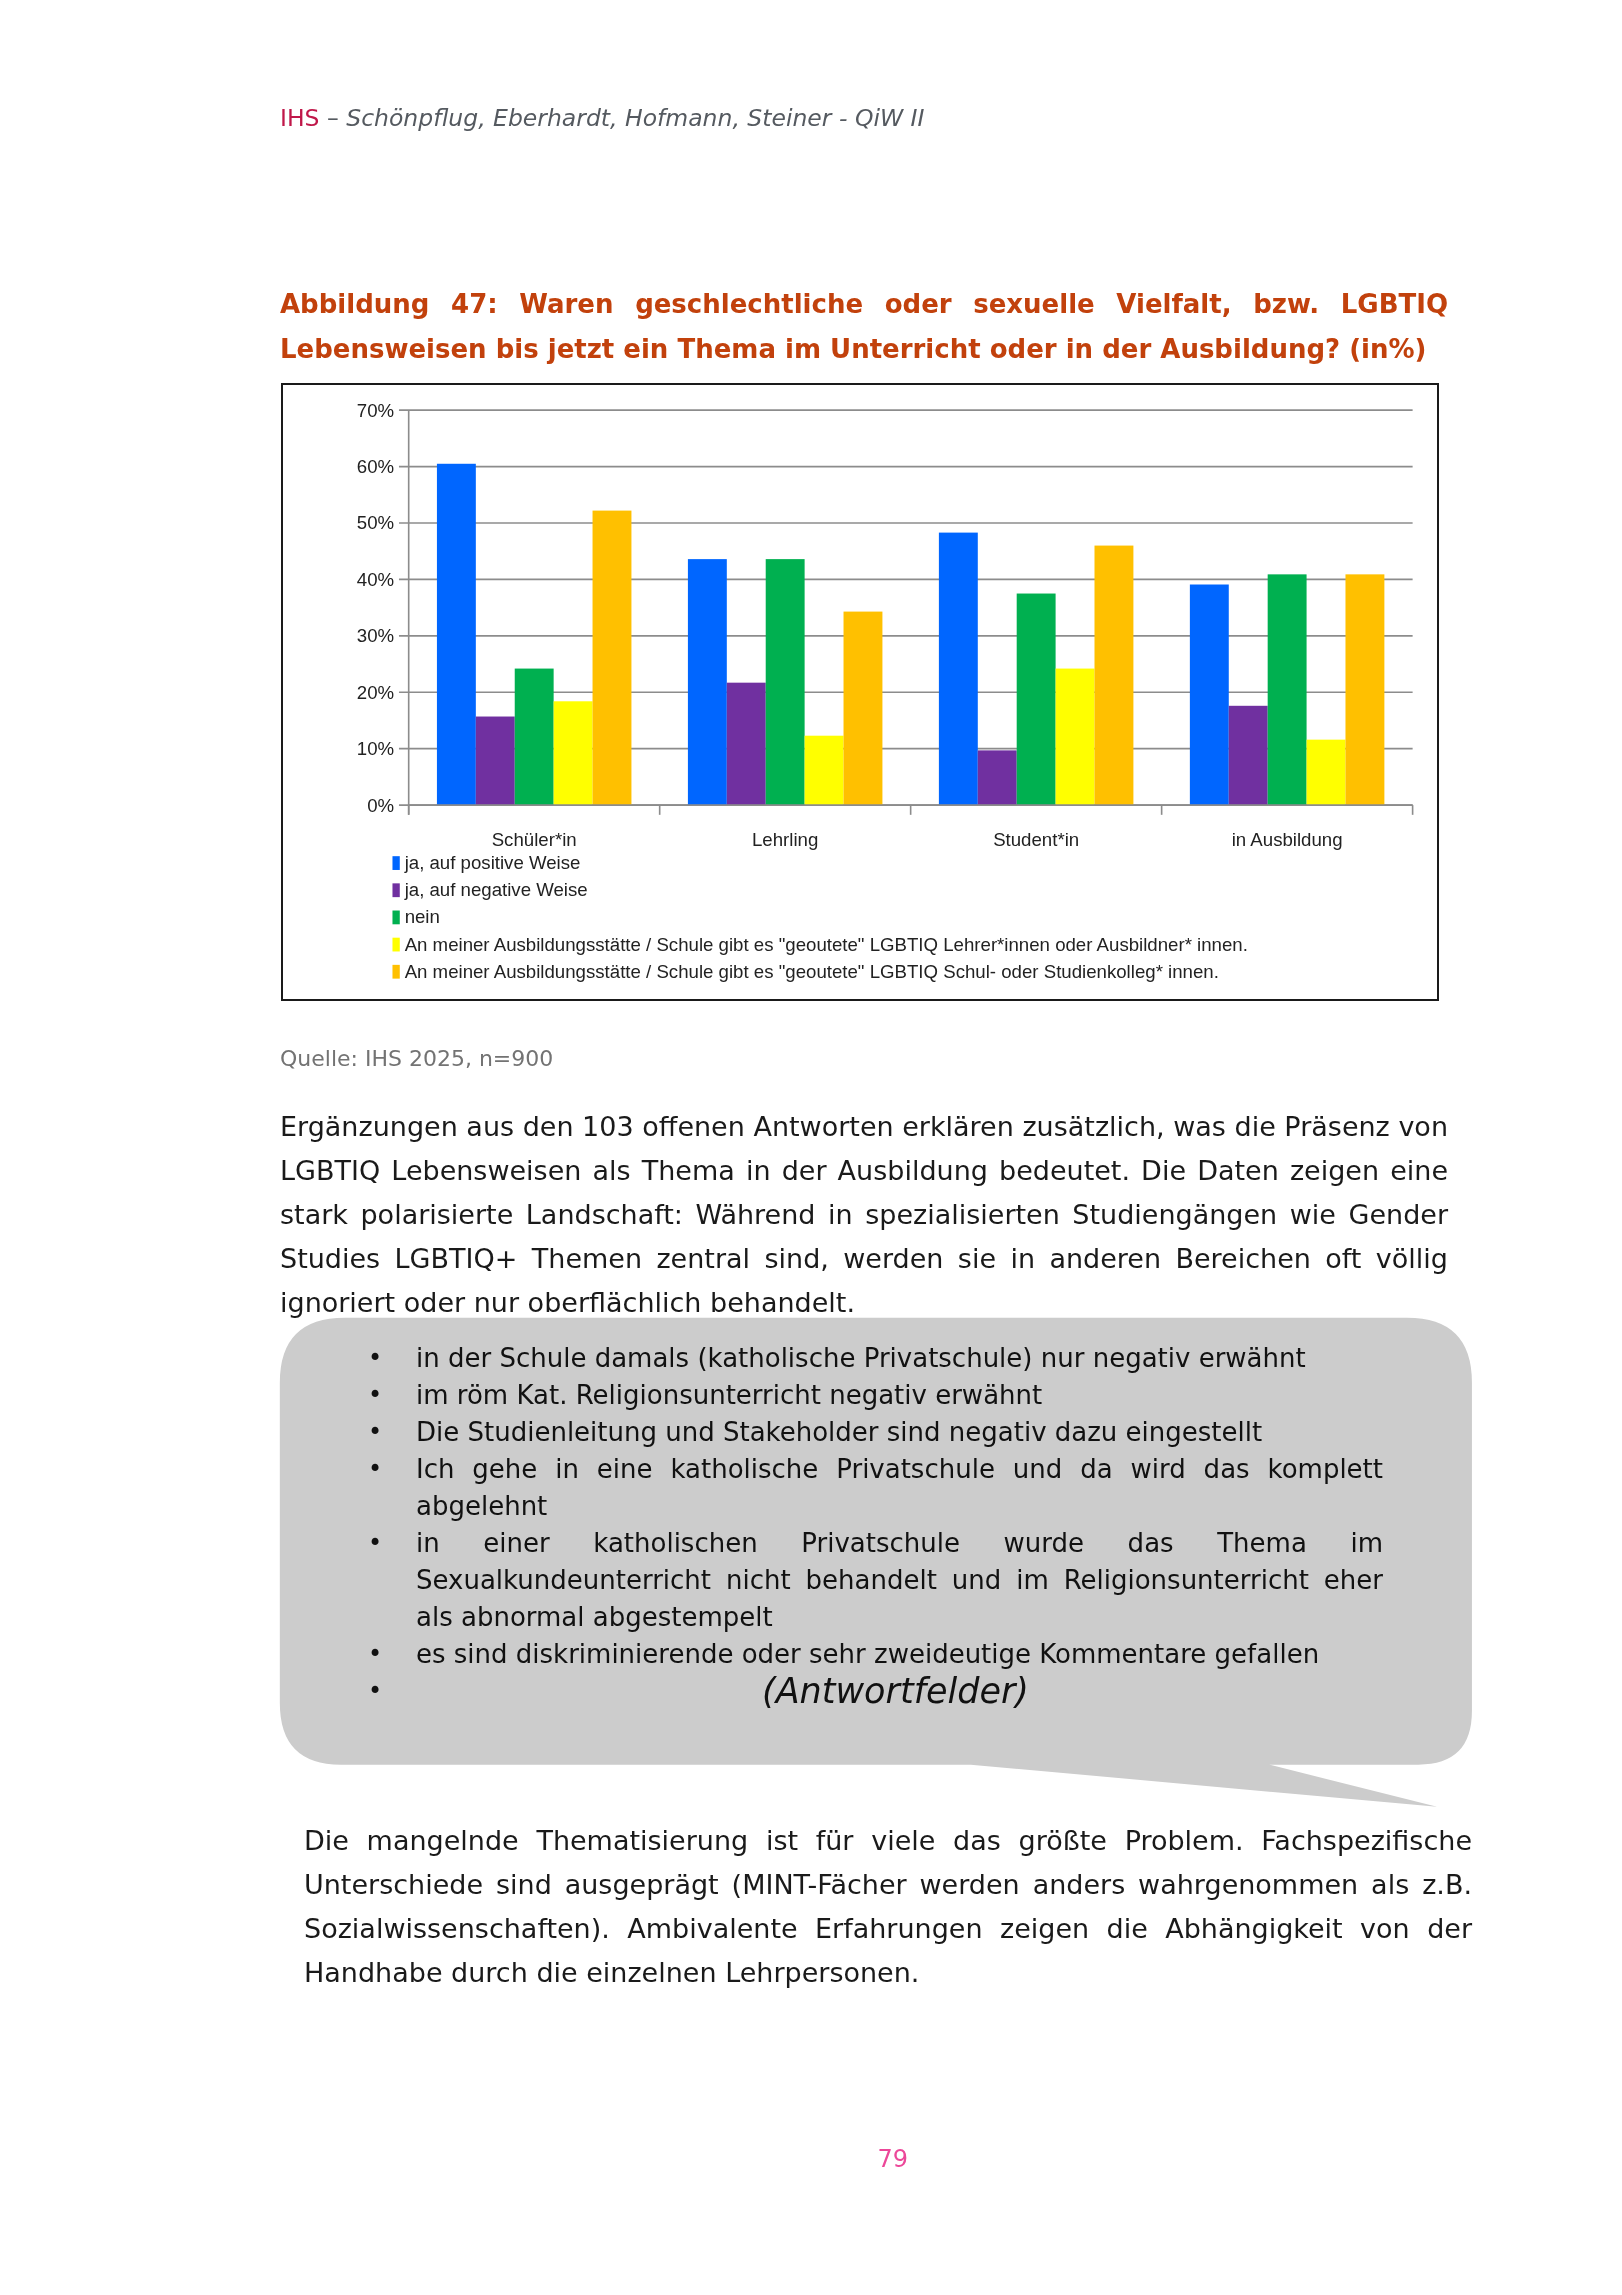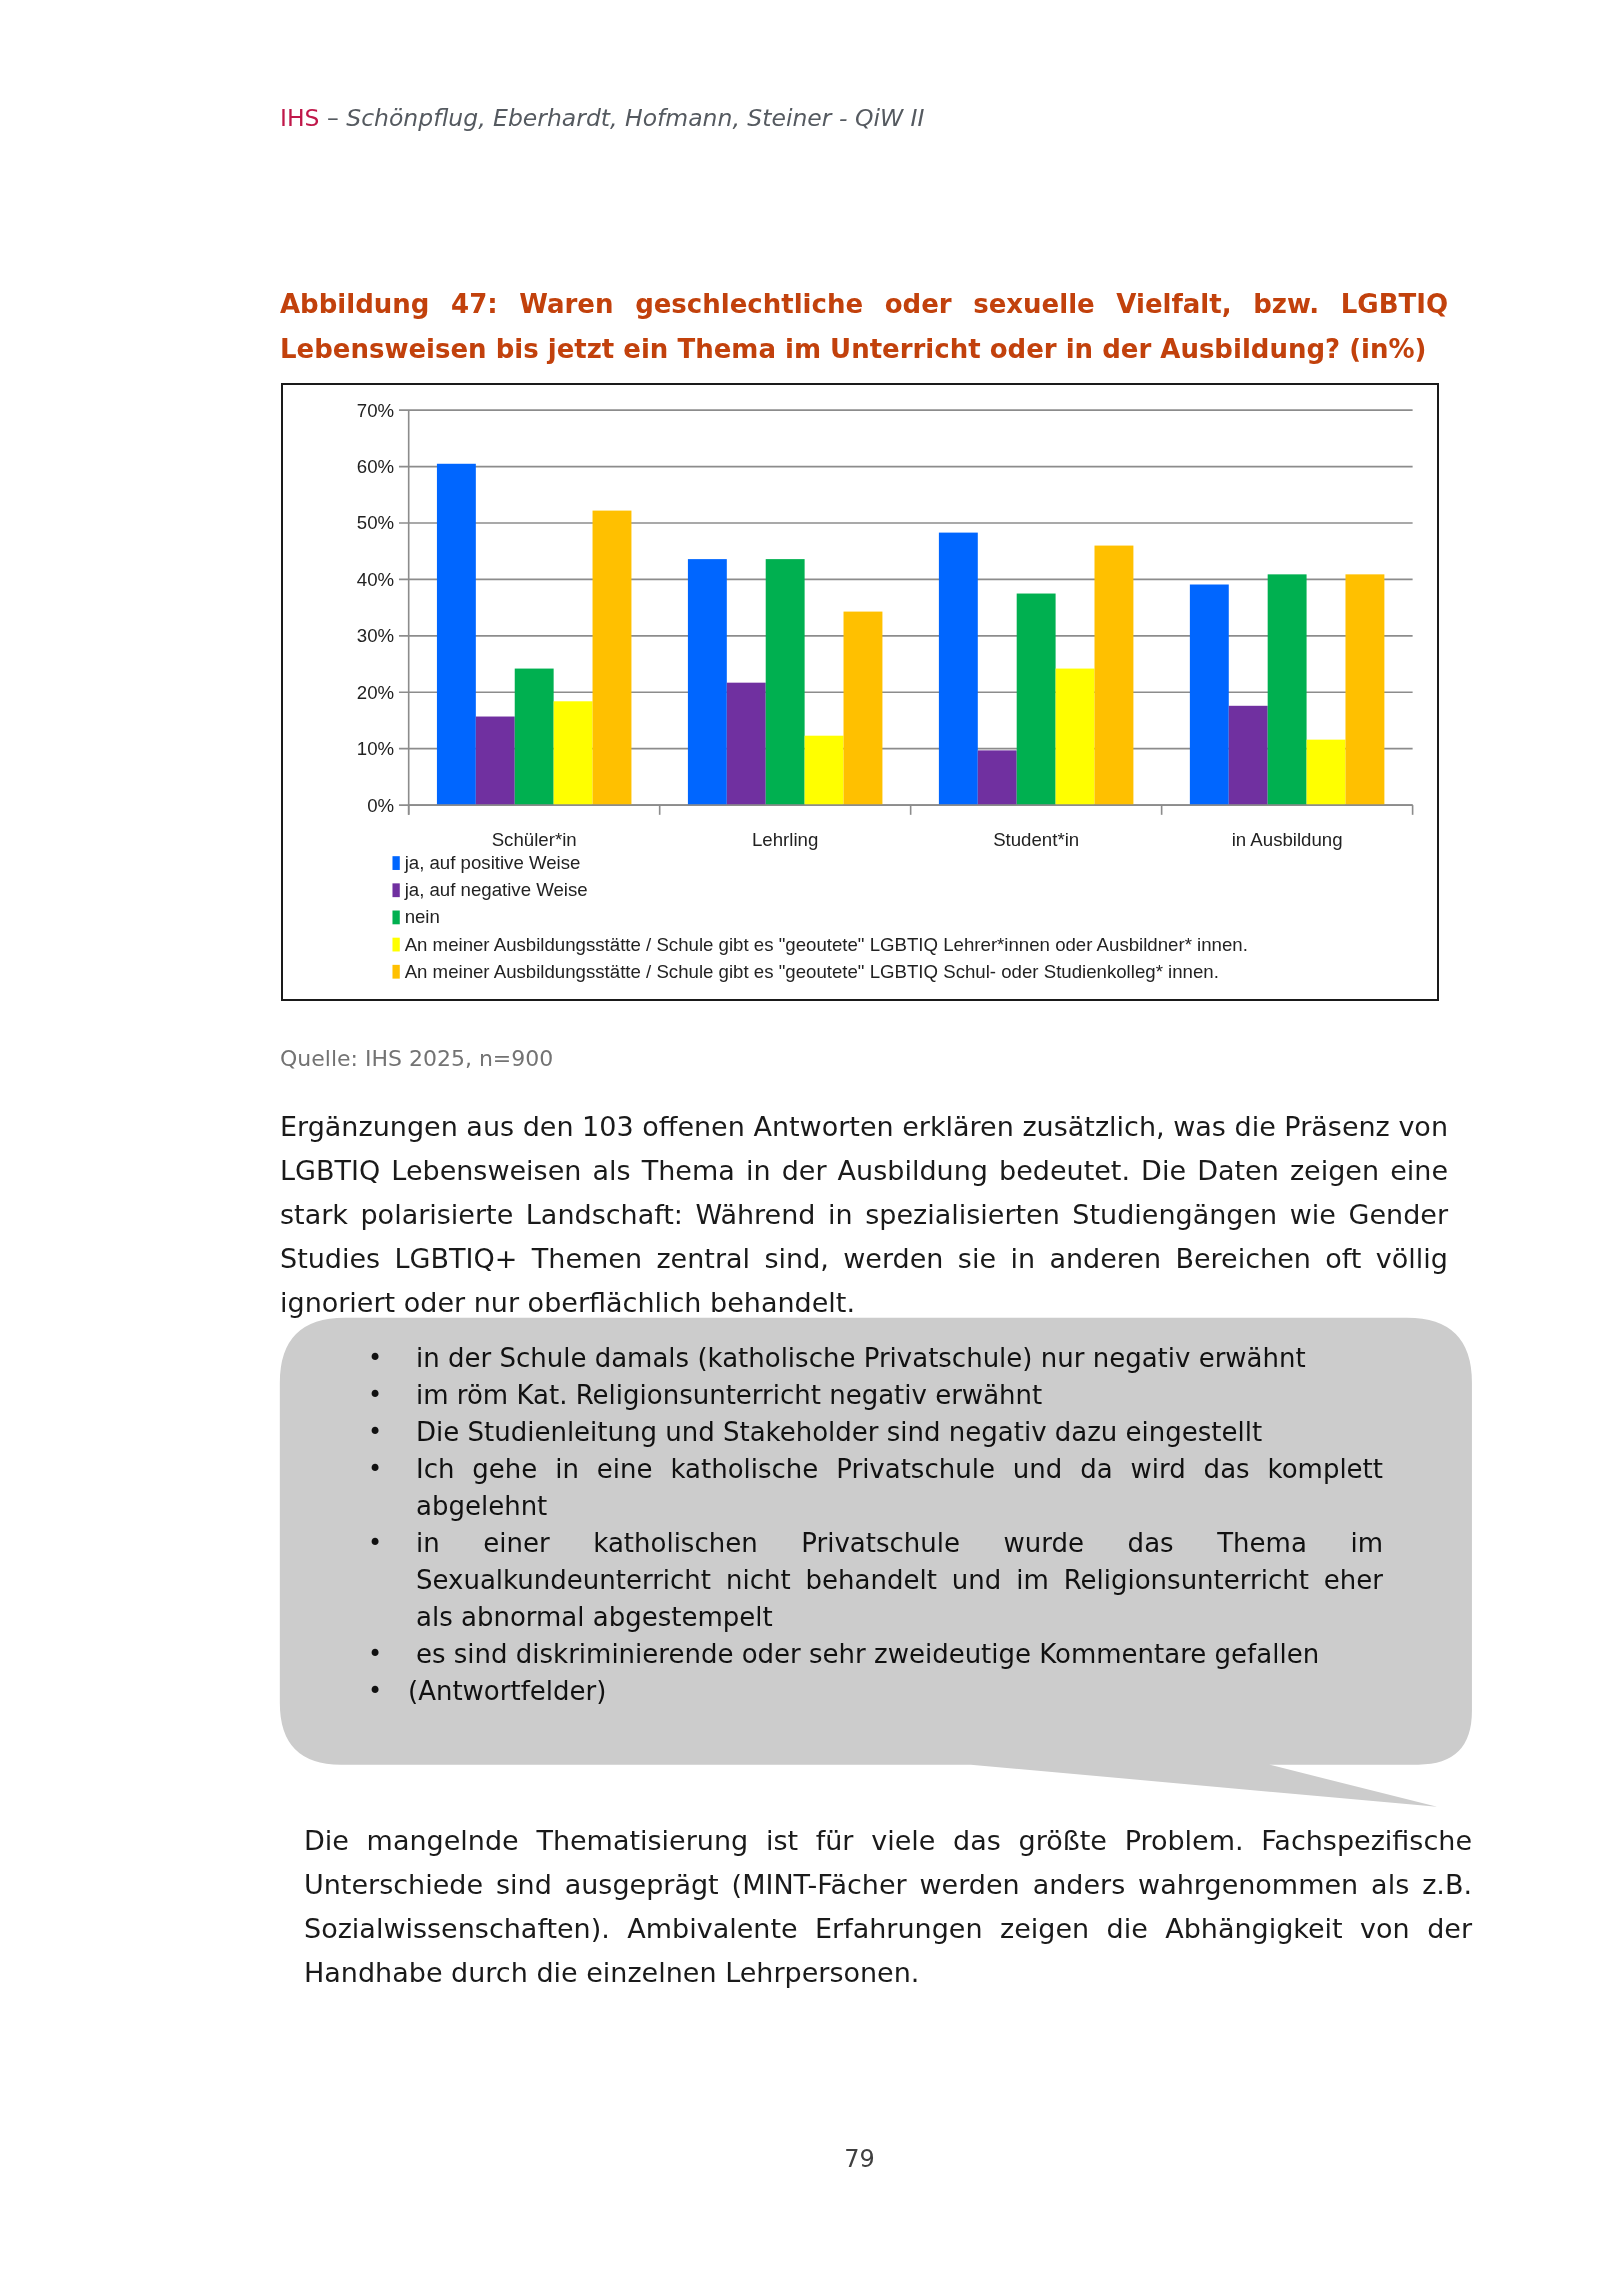--- a/index.html
+++ b/index.html
@@ -18,22 +18,22 @@
   .para { position: absolute; left: 280px; width: 1168px; font-size: 27px; line-height: 44px;
           text-align: justify; color: #1a1a1a; }
   .para1 { top: 1105px; }
   .para2 { top: 1819px; margin-left: 24px; }
   .bubble-svg { position: absolute; left: 0; top: 0; }
   .bubble-content { position: absolute; left: 280px; top: 1340px; width: 1103px; }
   .bubble-list { list-style: none; margin: 0; padding: 0; }
   .bubble-item { position: relative; padding-left: 136px; font-size: 26px; line-height: 37px;
                  text-align: justify; color: #111; }
   .bubble-item .bullet { position: absolute; left: 88px; top: 0; font-size: 24px; }
-  .bubble-source { padding-left: 128px; font-size: 26px; line-height: 37px; color: #111; }
-  .page-number { position: absolute; left: 811px; width: 97px; text-align: center; top: 2145px; font-size: 24px; color: #404040; }
+  .bubble-source { padding-left: 128px; font-size: 35px; line-height: 37px; font-style: italic; color: #111; text-align: center; }
+  .page-number { position: absolute; left: 811px; width: 97px; text-align: right; top: 2145px; font-size: 24px; color: #ec4899; }
 </style>
 </head>
 <body>
 
 <div class="header">
   <span class="brand">IHS</span><span class="sep"> – </span><span class="authors">Schönpflug, Eberhardt, Hofmann, Steiner - QiW II</span>
 </div>
 
 <div class="caption">Abbildung 47: Waren geschlechtliche oder sexuelle Vielfalt, bzw. LGBTIQ Lebensweisen bis jetzt ein Thema im Unterricht oder in der Ausbildung? (in%)</div>
 

